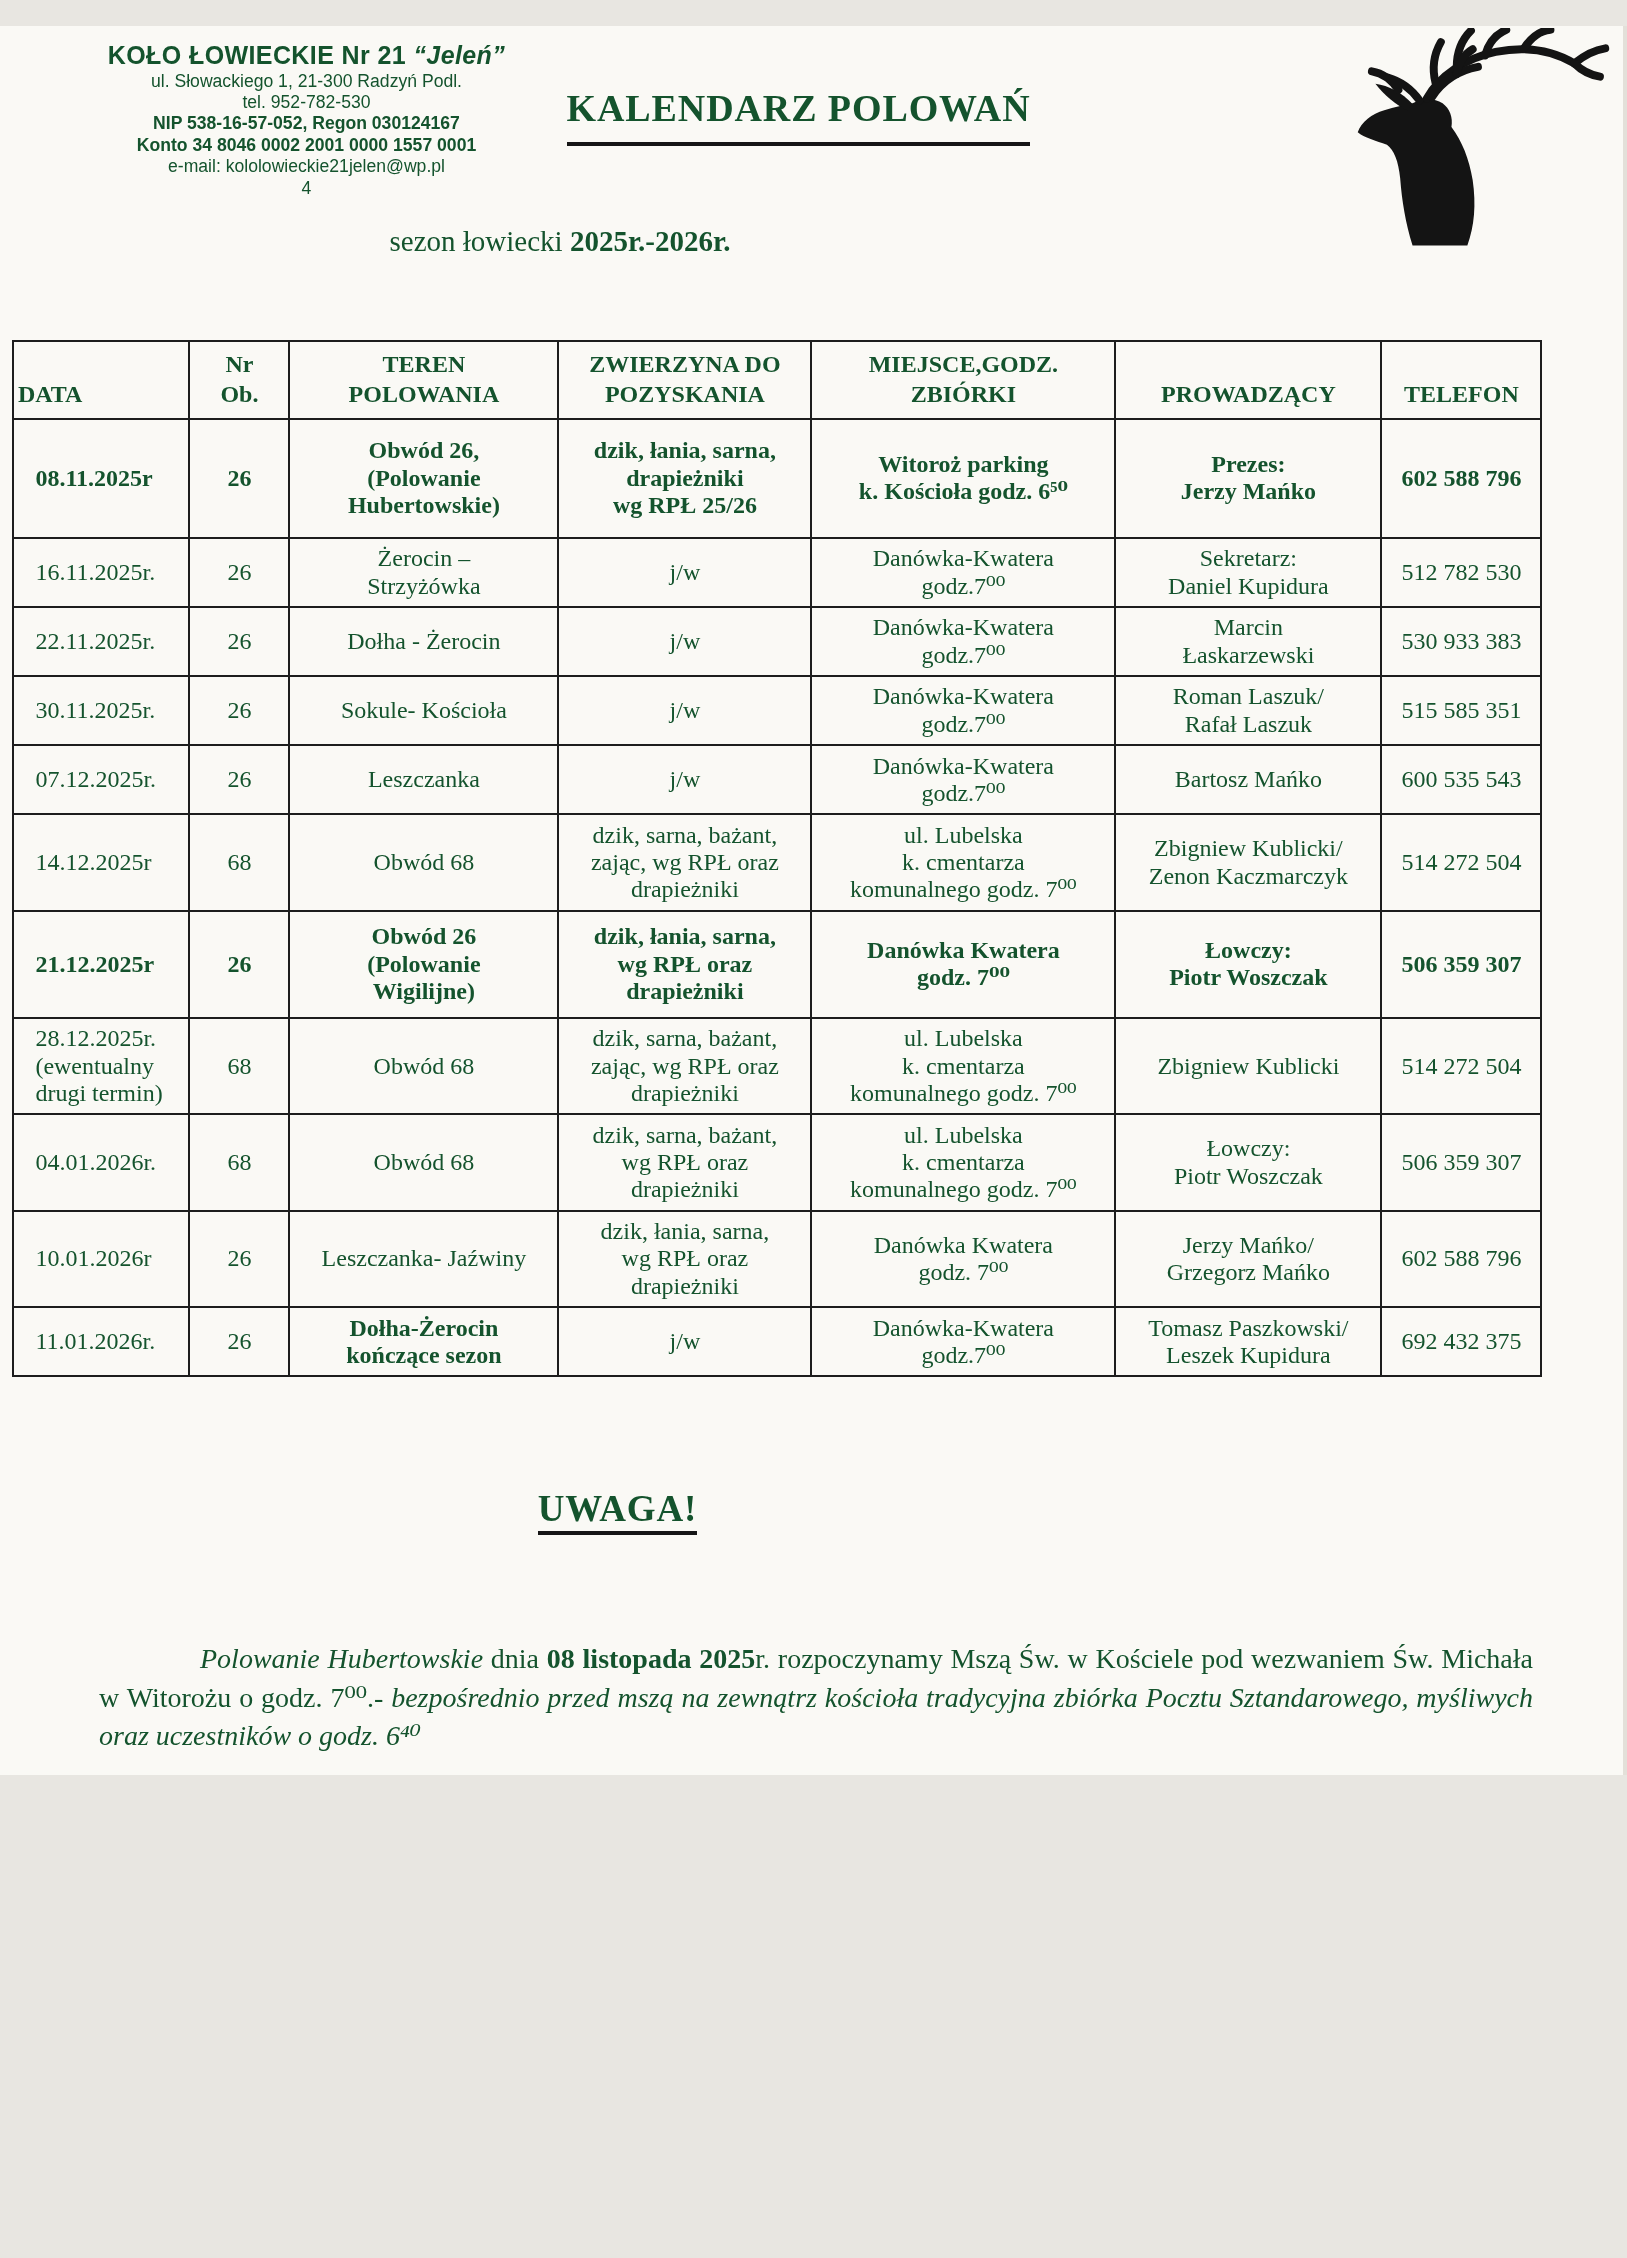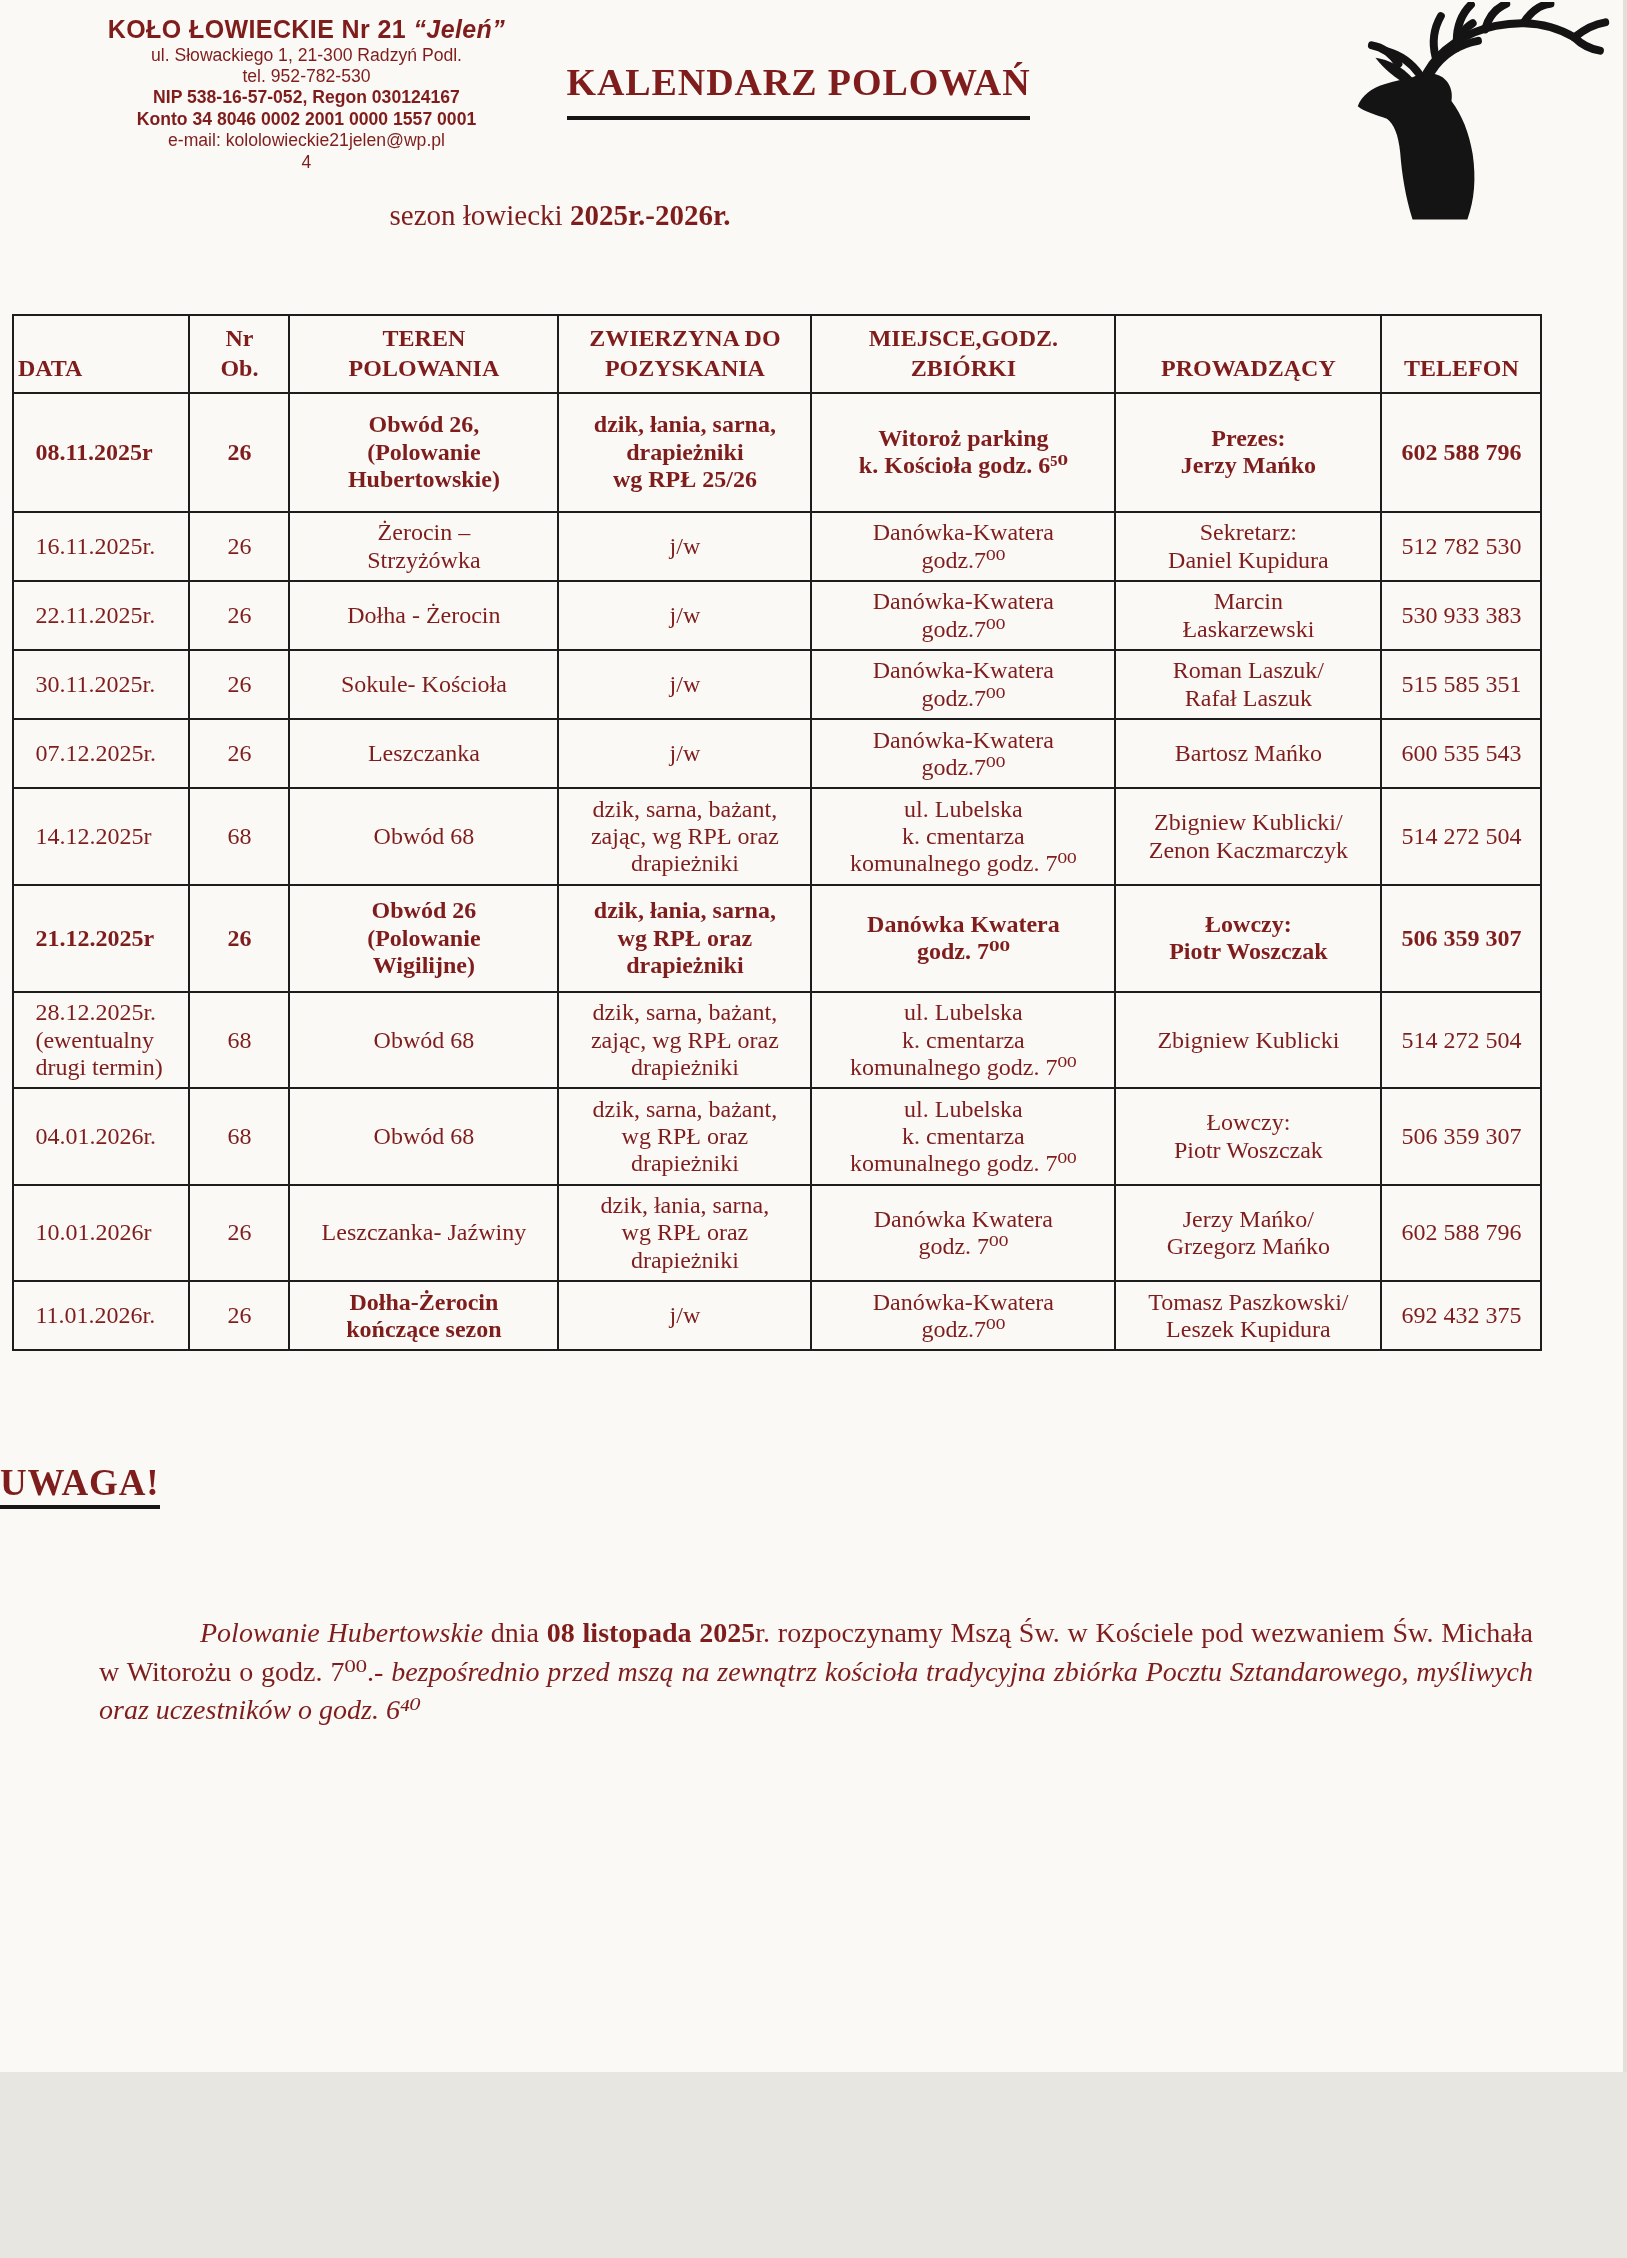--- a/index.html
+++ b/index.html
@@ -1,22 +1,23 @@
 <!DOCTYPE html>
 <html style="font-size:14px"><head>
 <meta charset="utf-8">
 <style>
   html,body{margin:0;padding:0;background:#e8e6e1;}
   .page{
     position:relative;
-    width:1628px;height:2072px;
+    width:1628px;height:1749px;
     background:#faf9f5;
-    color:#7f1d1d;
+    color:#14532d;
     font-family:"Liberation Serif","DejaVu Serif",serif;
     overflow:hidden;
+    margin-top:26px;
   }
   
   .letterhead{
     position:absolute;left:42px;top:14px;width:529px;
     text-align:center;
     font-family:"Liberation Sans","DejaVu Sans",sans-serif;
     line-height:1.22;
   }
   .lh-name{font-size:25px;font-weight:bold;letter-spacing:0.4px;}
   .lh-name .quoted{font-style:italic;}
@@ -57,21 +58,21 @@
   }
   table.hunt td:first-child{text-align:left;padding-left:21px;}
   table.hunt th:first-child{text-align:left;}
   tbody tr:nth-child(1) td{padding-top:17.6px;padding-bottom:17.6px;}
   tbody tr:nth-child(7) td{padding-top:11.5px;padding-bottom:11.5px;}
   tr.bold-row td{font-weight:bold;}
   td.bold-cell{font-weight:bold;}
   
   .notice-heading{
     position:absolute;top:1461px;left:0;width:1235px;
-    text-align:left;font-size:37px;font-weight:bold;letter-spacing:0.9px;
+    text-align:center;font-size:37px;font-weight:bold;letter-spacing:0.9px;
   }
   .notice-heading .underline{border-bottom:4.4px solid #161616;padding-bottom:1.8px;}
   .notice-para{
     position:absolute;top:1586px;left:99px;width:1434px;
     font-size:28px;line-height:1.38;text-align:justify;
     text-indent:101px;
   }
   .seg-normal{}
   .seg-italic{font-style:italic;}
   .seg-bold{font-weight:bold;}

